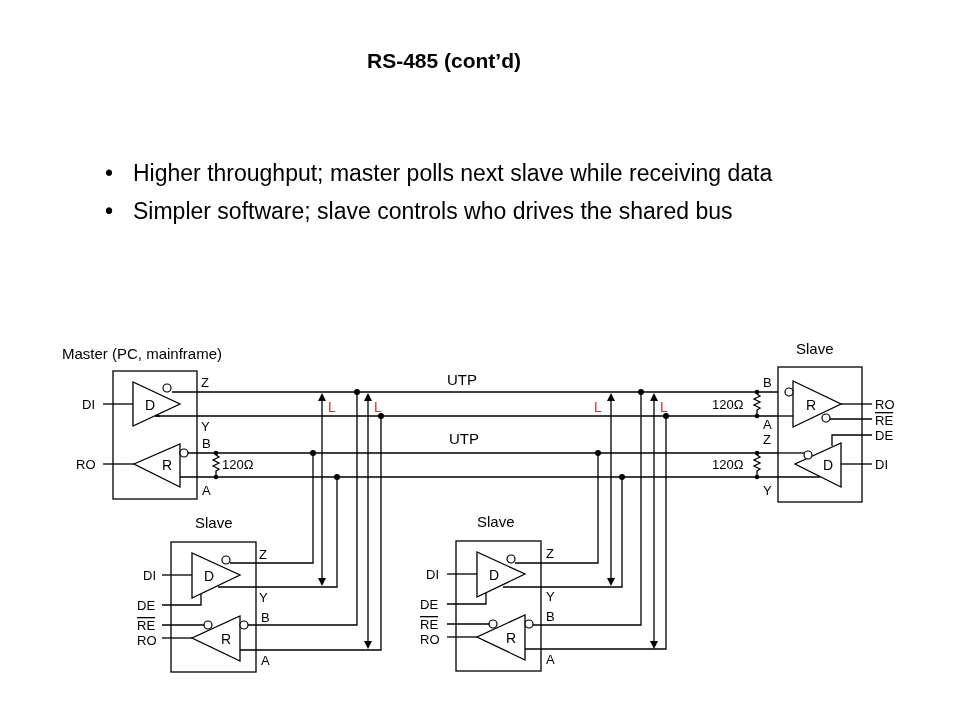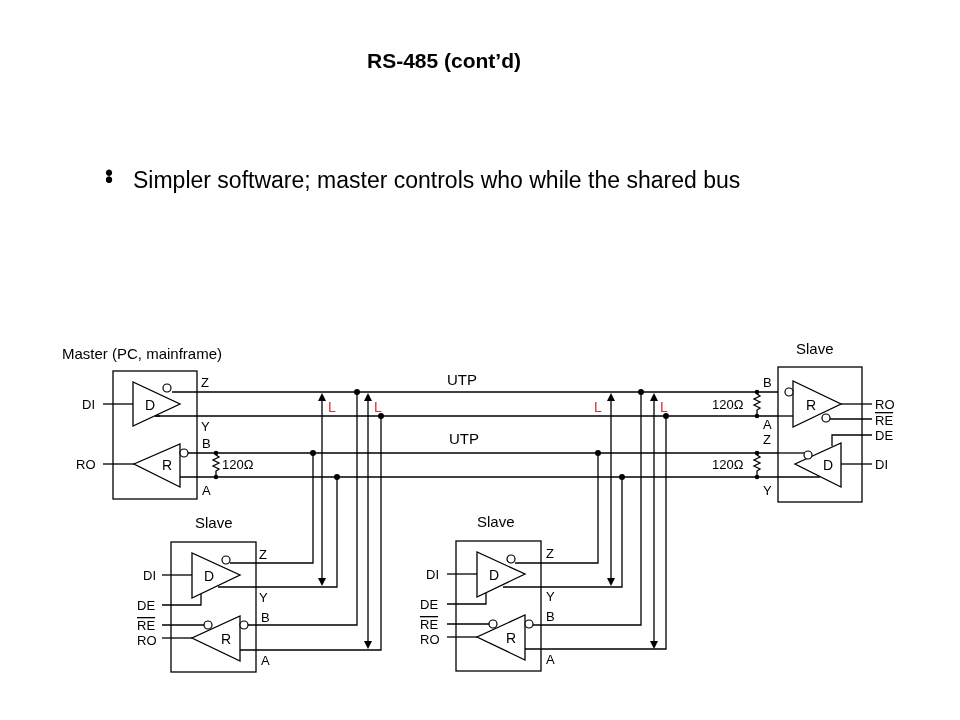--- a/index.html
+++ b/index.html
@@ -19,23 +19,23 @@
   svg line, svg polyline, svg polygon, svg rect, svg path { stroke: #000; stroke-width: 1.3; fill: none; }
   svg .fillb { fill: #000; stroke: none; }
   svg .bubble { fill: #fff; stroke: #000; stroke-width: 1.2; }
 </style>
 </head>
 <body>
 
 <div class="title">RS-485 (cont’d)</div>
 
 <ul class="bullets">
+  <li><span class="dot">•</span><span>Higher throughput; master polls next slave while receiving data</span></li>
   <li><span class="dot">•</span></li>
-  <li><span class="dot">•</span></li>
-  <li><span class="dot">•</span><span>Simpler software; master controls who while the shared bus</span></li>
+  <li><span class="dot">•</span><span>Simpler software; slave controls who drives the shared bus</span></li>
 </ul>
 
 <svg id="diagram" width="960" height="720">
   <defs>
     <path id="res" d="M0,0 l0,2 l3,2 l-6,3 l6,3 l-6,3 l6,3 l-3,2 l0,2"></path>
   </defs>
 
   <g>
     <line x1="172" y1="392" x2="778" y2="392"></line>
     <line x1="155" y1="416" x2="778" y2="416"></line>

